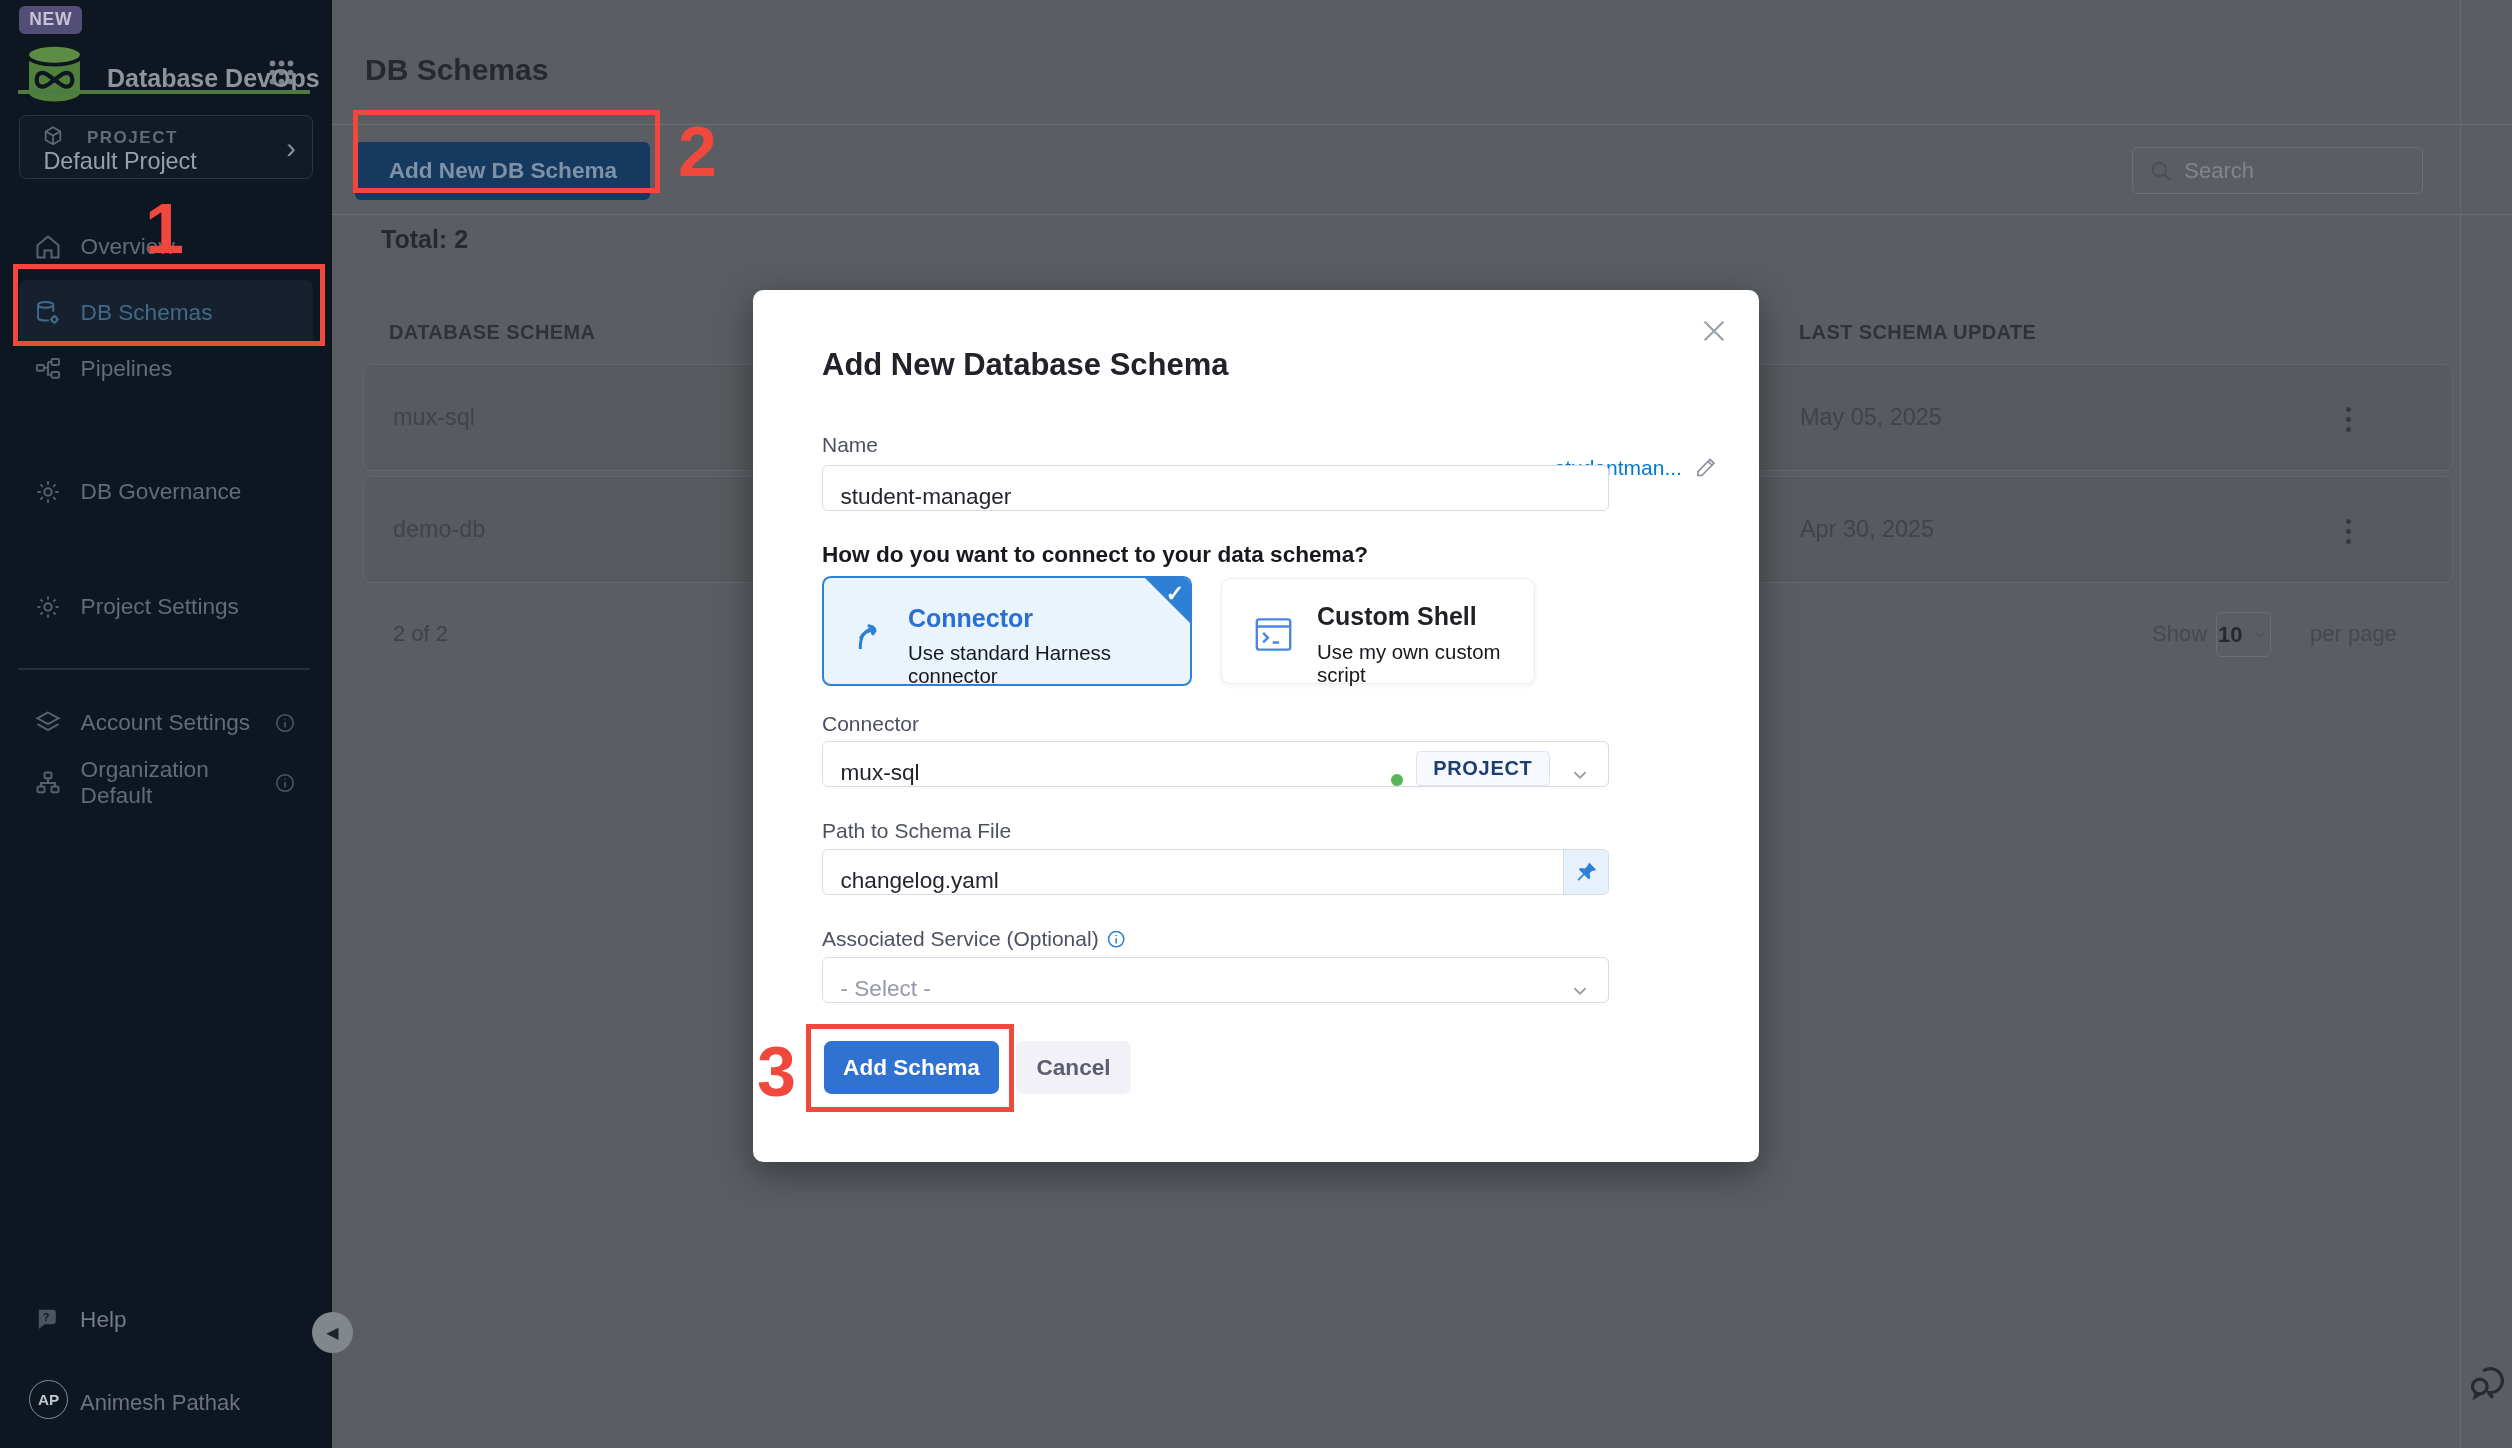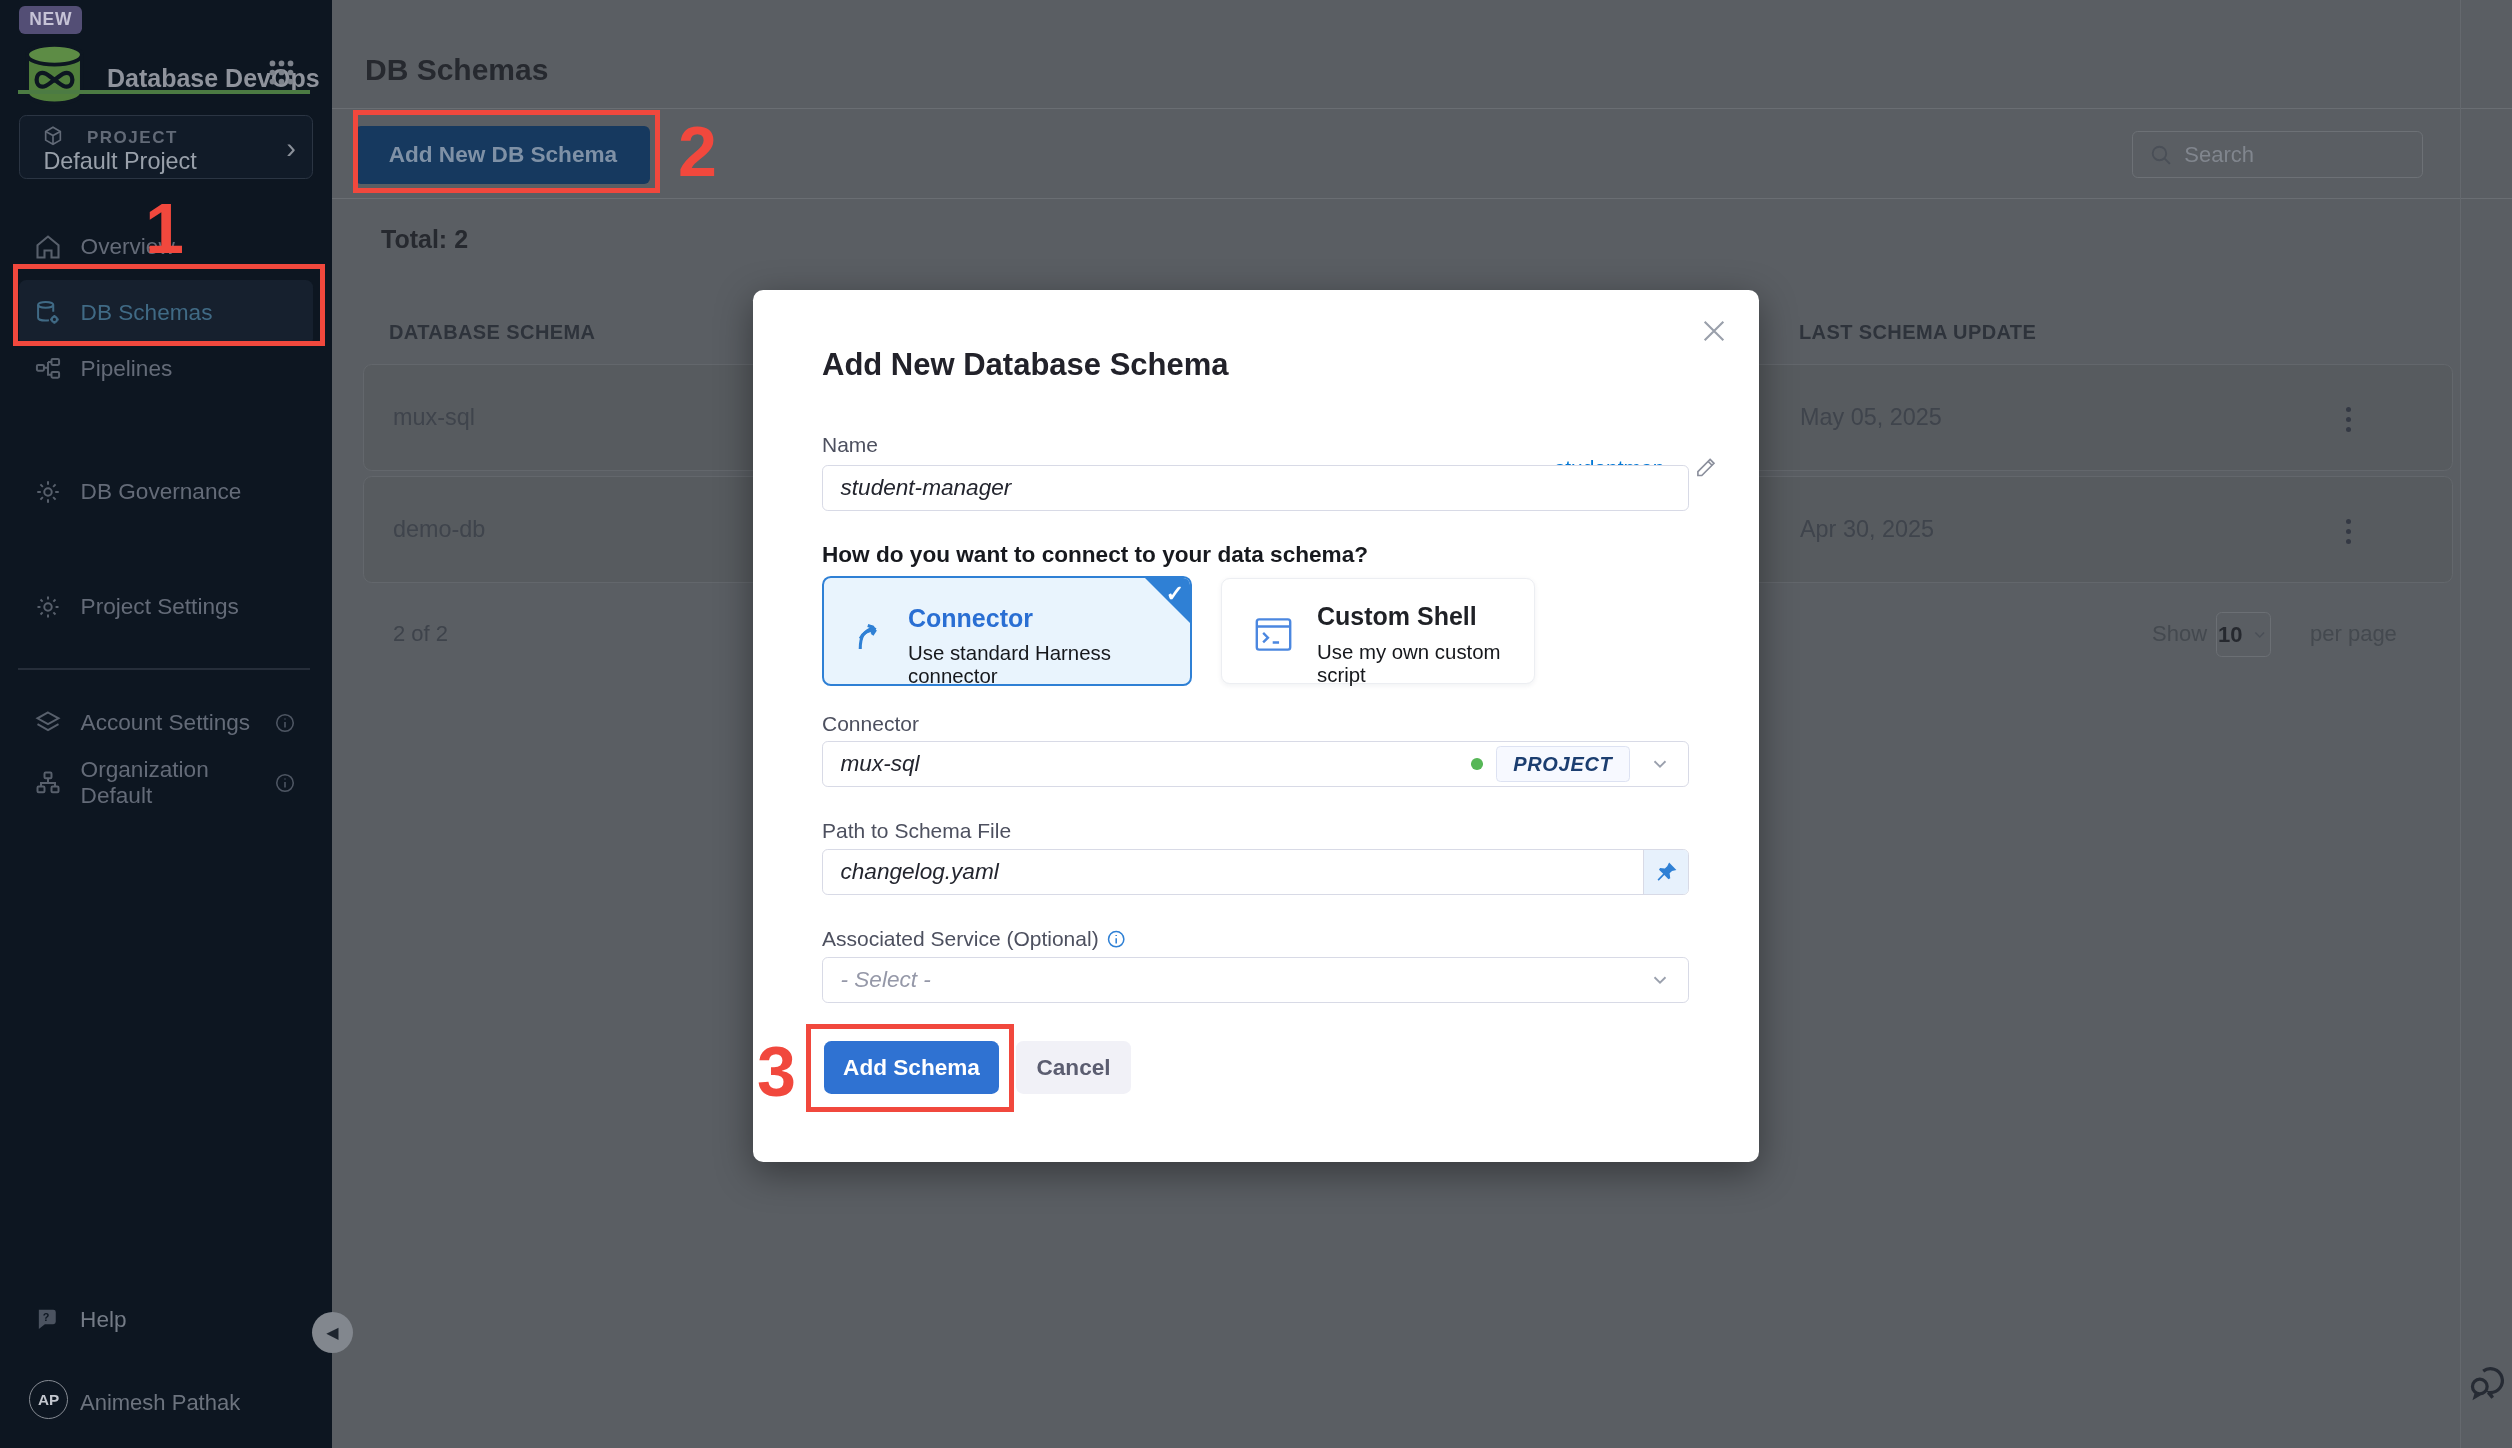--- a/index.html
+++ b/index.html
@@ -44,21 +44,21 @@
     background:#82878e; color:#1d242e; display:flex; align-items:center; justify-content:center;
     font-size:16px; z-index:3; }
 
   
   #main { position:absolute; left:332px; top:0; width:2180px; height:1449px; }
   .breadcrumb { position:absolute; left:34px; top:20.4px; font-size:20px; display:flex; gap:13px; align-items:center; }
   .crumb { color:#1e4670; }
   .crumb-sep { color:#4e535a; font-size:19px; }
   .page-title { position:absolute; left:33px; top:53px; font-size:30px; font-weight:bold; color:#26292f; }
 
-  .toolbar { position:absolute; left:0; top:108px; width:2180px; height:91px;
+  .toolbar { position:absolute; left:0; top:124px; width:2180px; height:91px;
     border-top:0.7px solid #6a6e73; border-bottom:0.7px solid #6a6e73; }
   .add-btn { position:absolute; left:23.4px; top:17px; width:295px; height:58px; background:#16395f;
     border-radius:5.8px; color:#7f91a6; font-size:22.6px; font-weight:bold;
     display:flex; align-items:center; justify-content:center; }
   .search-box { position:absolute; left:1800px; top:22px; width:291px; height:47px;
     border:1.5px solid #6d7176; border-radius:5.8px; display:flex; align-items:center; color:#81868e; }
   .search-box .sico { width:25px; height:25px; margin:0 11.7px 0 14.6px; color:#4a4f57; }
   .search-ph { font-size:22px; color:#81868e; }
 
   .total-label { position:absolute; left:49px; top:225px; font-size:25px; font-weight:bold; color:#26292f; }
@@ -95,22 +95,22 @@
   
   #modal { position:absolute; left:753px; top:290px; width:1006px; height:872px; background:#ffffff;
     border-radius:10.2px; box-shadow:0 10.2px 37px rgba(0,0,0,0.4); z-index:30; }
   .modal-close { position:absolute; left:945px; top:25px; width:32px; height:32px; color:#9aa0ab; }
   .modal-title { position:absolute; left:69px; top:57px; font-size:31px; font-weight:bold; color:#22222a; }
   .field-label { position:absolute; font-size:21px; color:#4d505f; }
   .id-row { position:absolute; right:42px; top:145px; display:flex; align-items:center; gap:7.3px; font-size:21px; }
   .id-prefix { color:#9295a5;margin-top:42px; }
   .id-value { color:#0278d5; }
   .pencil { width:23.4px; height:23.4px; color:#8b8f9c; margin-left:4.4px; }
-  .tb { position:absolute; left:69px; width:867px; height:46px; border:1.5px solid #d8dae6; border-radius:5.8px;
-    background:#fff; display:flex; align-items:center; font-size:22.6px; color:#23252e;font-style:italic; }
+  .tb { position:absolute; left:69px; width:787px; height:46px; border:1.5px solid #d8dae6; border-radius:5.8px;
+    background:#fff; display:flex; align-items:flex-end; font-size:22.6px; color:#23252e; }
   .tb .val { margin-left:17.5px; }
   .q-label { position:absolute; left:69px; top:252px; font-size:22.6px; font-weight:bold; color:#17191e; }
 
   .opt-card { position:absolute; border-radius:8.8px; }
   #opt-connector { left:69px; top:286px; width:370px; height:110px; background:#e9f4fd;
     border:2.2px solid #2f80d5; overflow:hidden; }
   #opt-shell { left:468px; top:288px; width:314px; height:106px; background:#fff;
     border:1.5px solid #eceef2; box-shadow:0 1.5px 5.8px rgba(20,30,60,0.06); }
   .opt-title { position:absolute; font-size:25px; font-weight:bold; }
   .opt-desc { position:absolute; font-size:20.4px; color:#16181c; }

